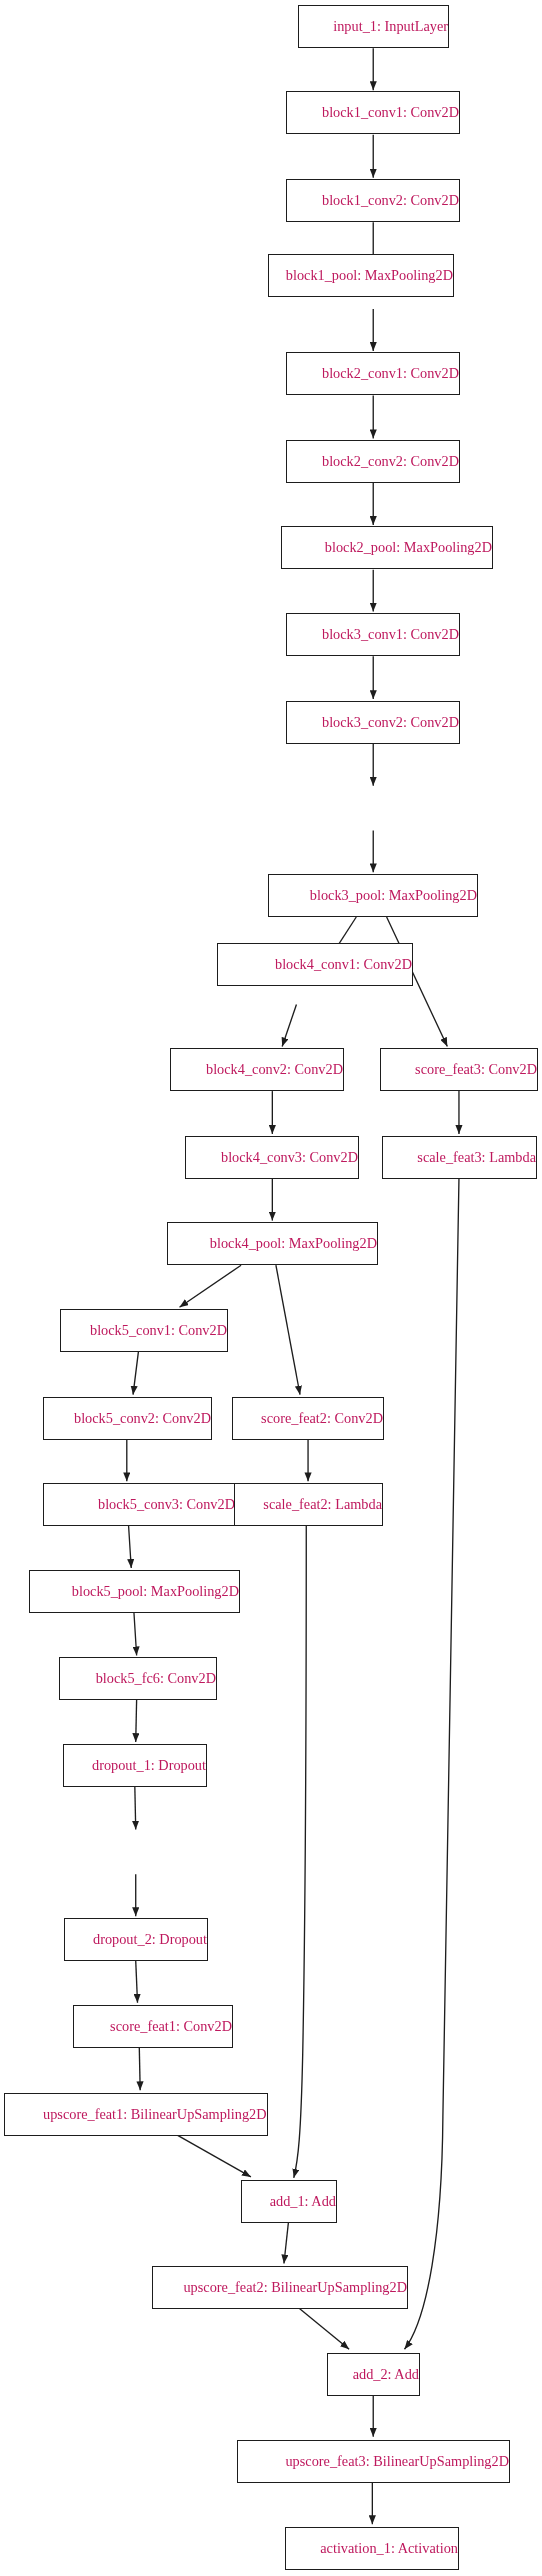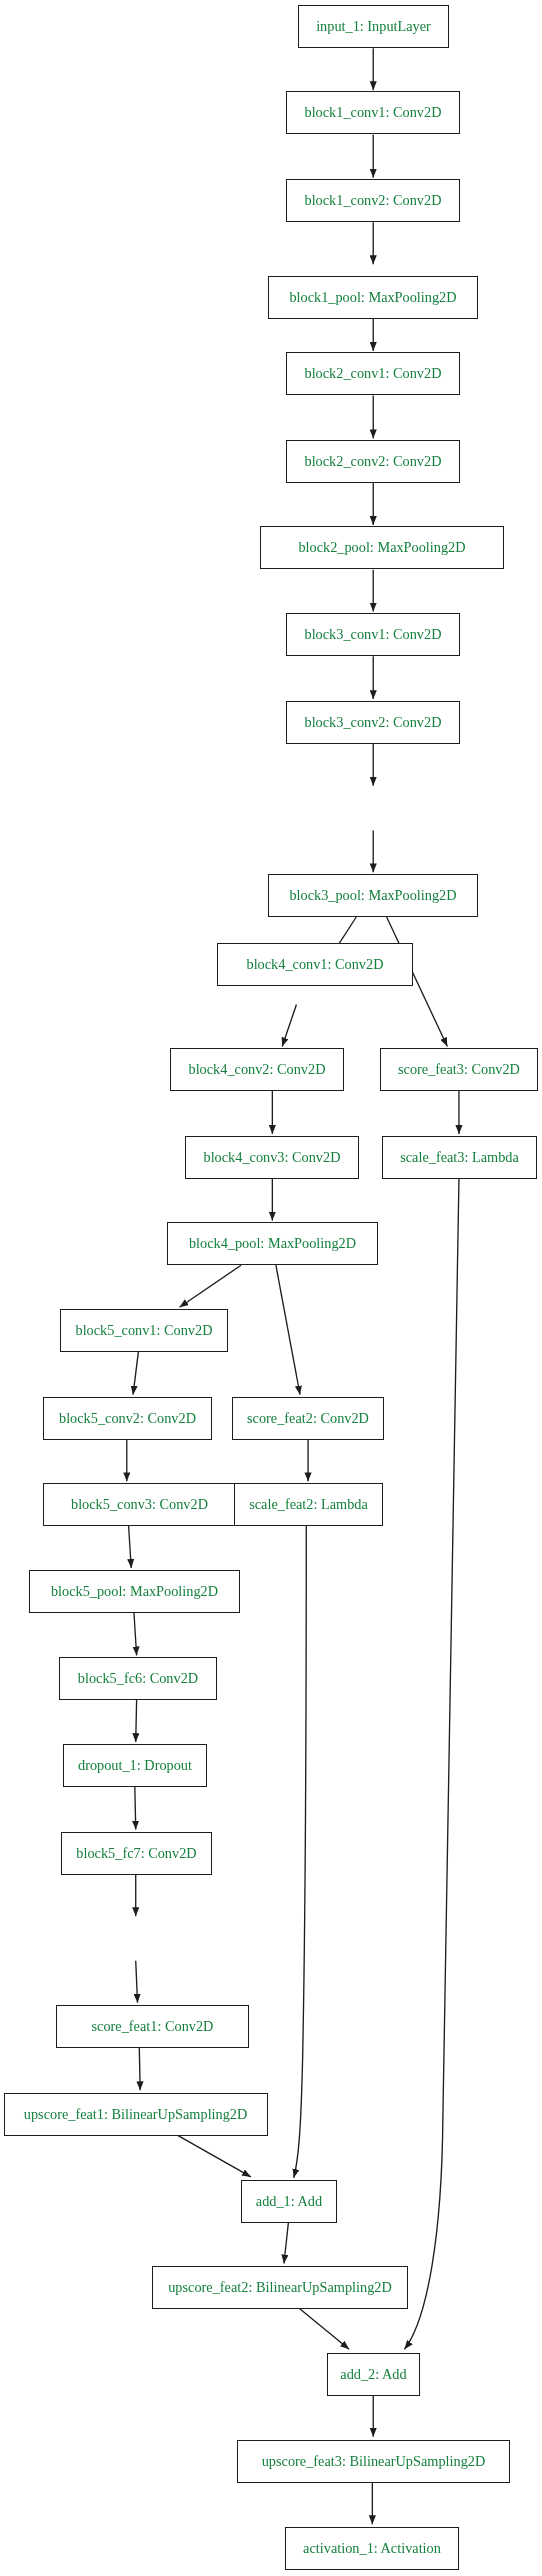--- a/index.html
+++ b/index.html
@@ -8,22 +8,22 @@
     width:542px;height:2576px;
     background:#ffffff;
     font-family:"Liberation Serif", serif;
     overflow:hidden;
   }
   .edges{position:absolute;left:0;top:0;width:542px;height:2576px}
   .edge{stroke:#1d1d1d;stroke-width:1.5;fill:none}
   .node{
     position:absolute;height:43px;box-sizing:border-box;
     border:1.3px solid #1d1d1d;background:#ffffff;
-    display:flex;align-items:center;justify-content:center;
-    font-size:14.3px;color:#15803d;white-space:nowrap;
+    display:flex;align-items:center;justify-content:flex-end;
+    font-size:14.3px;color:#be185d;white-space:nowrap;
   }
 </style>
 </head>
 <body>
 
 <div class="canvas">
 
   <svg class="edges" viewBox="0 0 607 2883" xmlns="http://www.w3.org/2000/svg">
     <defs>
       <marker id="arrow" viewBox="0 0 10 8" refX="10" refY="4" markerWidth="10" markerHeight="8" markerUnits="userSpaceOnUse" orient="auto">
@@ -69,30 +69,30 @@
 
   <div class="node" style="left:298px;top:4.5px;width:151px">
       <span>input_1: InputLayer</span>
     </div>
   <div class="node" style="left:286px;top:91px;width:174px">
       <span>block1_conv1: Conv2D</span>
     </div>
   <div class="node" style="left:286px;top:179px;width:174px">
       <span>block1_conv2: Conv2D</span>
     </div>
-  <div class="node" style="left:268px;top:276px;width:210px">
+  <div class="node" style="left:268px;top:254px;width:186px">
       <span>block1_pool: MaxPooling2D</span>
     </div>
   <div class="node" style="left:286px;top:352px;width:174px">
       <span>block2_conv1: Conv2D</span>
     </div>
   <div class="node" style="left:286px;top:440px;width:174px">
       <span>block2_conv2: Conv2D</span>
     </div>
-  <div class="node" style="left:260px;top:526px;width:244px">
+  <div class="node" style="left:281px;top:526px;width:212px">
       <span>block2_pool: MaxPooling2D</span>
     </div>
   <div class="node" style="left:286px;top:613px;width:174px">
       <span>block3_conv1: Conv2D</span>
     </div>
   <div class="node" style="left:286px;top:701px;width:174px">
       <span>block3_conv2: Conv2D</span>
     </div>
   <div class="node" style="left:268px;top:874px;width:210px">
       <span>block3_pool: MaxPooling2D</span>
@@ -132,24 +132,24 @@
     </div>
   <div class="node" style="left:29px;top:1570px;width:211px">
       <span>block5_pool: MaxPooling2D</span>
     </div>
   <div class="node" style="left:59px;top:1657px;width:158px">
       <span>block5_fc6: Conv2D</span>
     </div>
   <div class="node" style="left:63px;top:1744px;width:144px">
       <span>dropout_1: Dropout</span>
     </div>
-  <div class="node" style="left:61px;top:1832px;width:151px">
-      <span>block5_fc7: Conv2D</span>
+  <div class="node" style="left:64px;top:1918px;width:144px">
+      <span>dropout_2: Dropout</span>
     </div>
-  <div class="node" style="left:56px;top:2005px;width:193px">
+  <div class="node" style="left:73px;top:2005px;width:160px">
       <span>score_feat1: Conv2D</span>
     </div>
   <div class="node" style="left:3.6px;top:2093px;width:264px">
       <span>upscore_feat1: BilinearUpSampling2D</span>
     </div>
   <div class="node" style="left:241px;top:2180px;width:96px">
       <span>add_1: Add</span>
     </div>
   <div class="node" style="left:152px;top:2266px;width:256px">
       <span>upscore_feat2: BilinearUpSampling2D</span>

